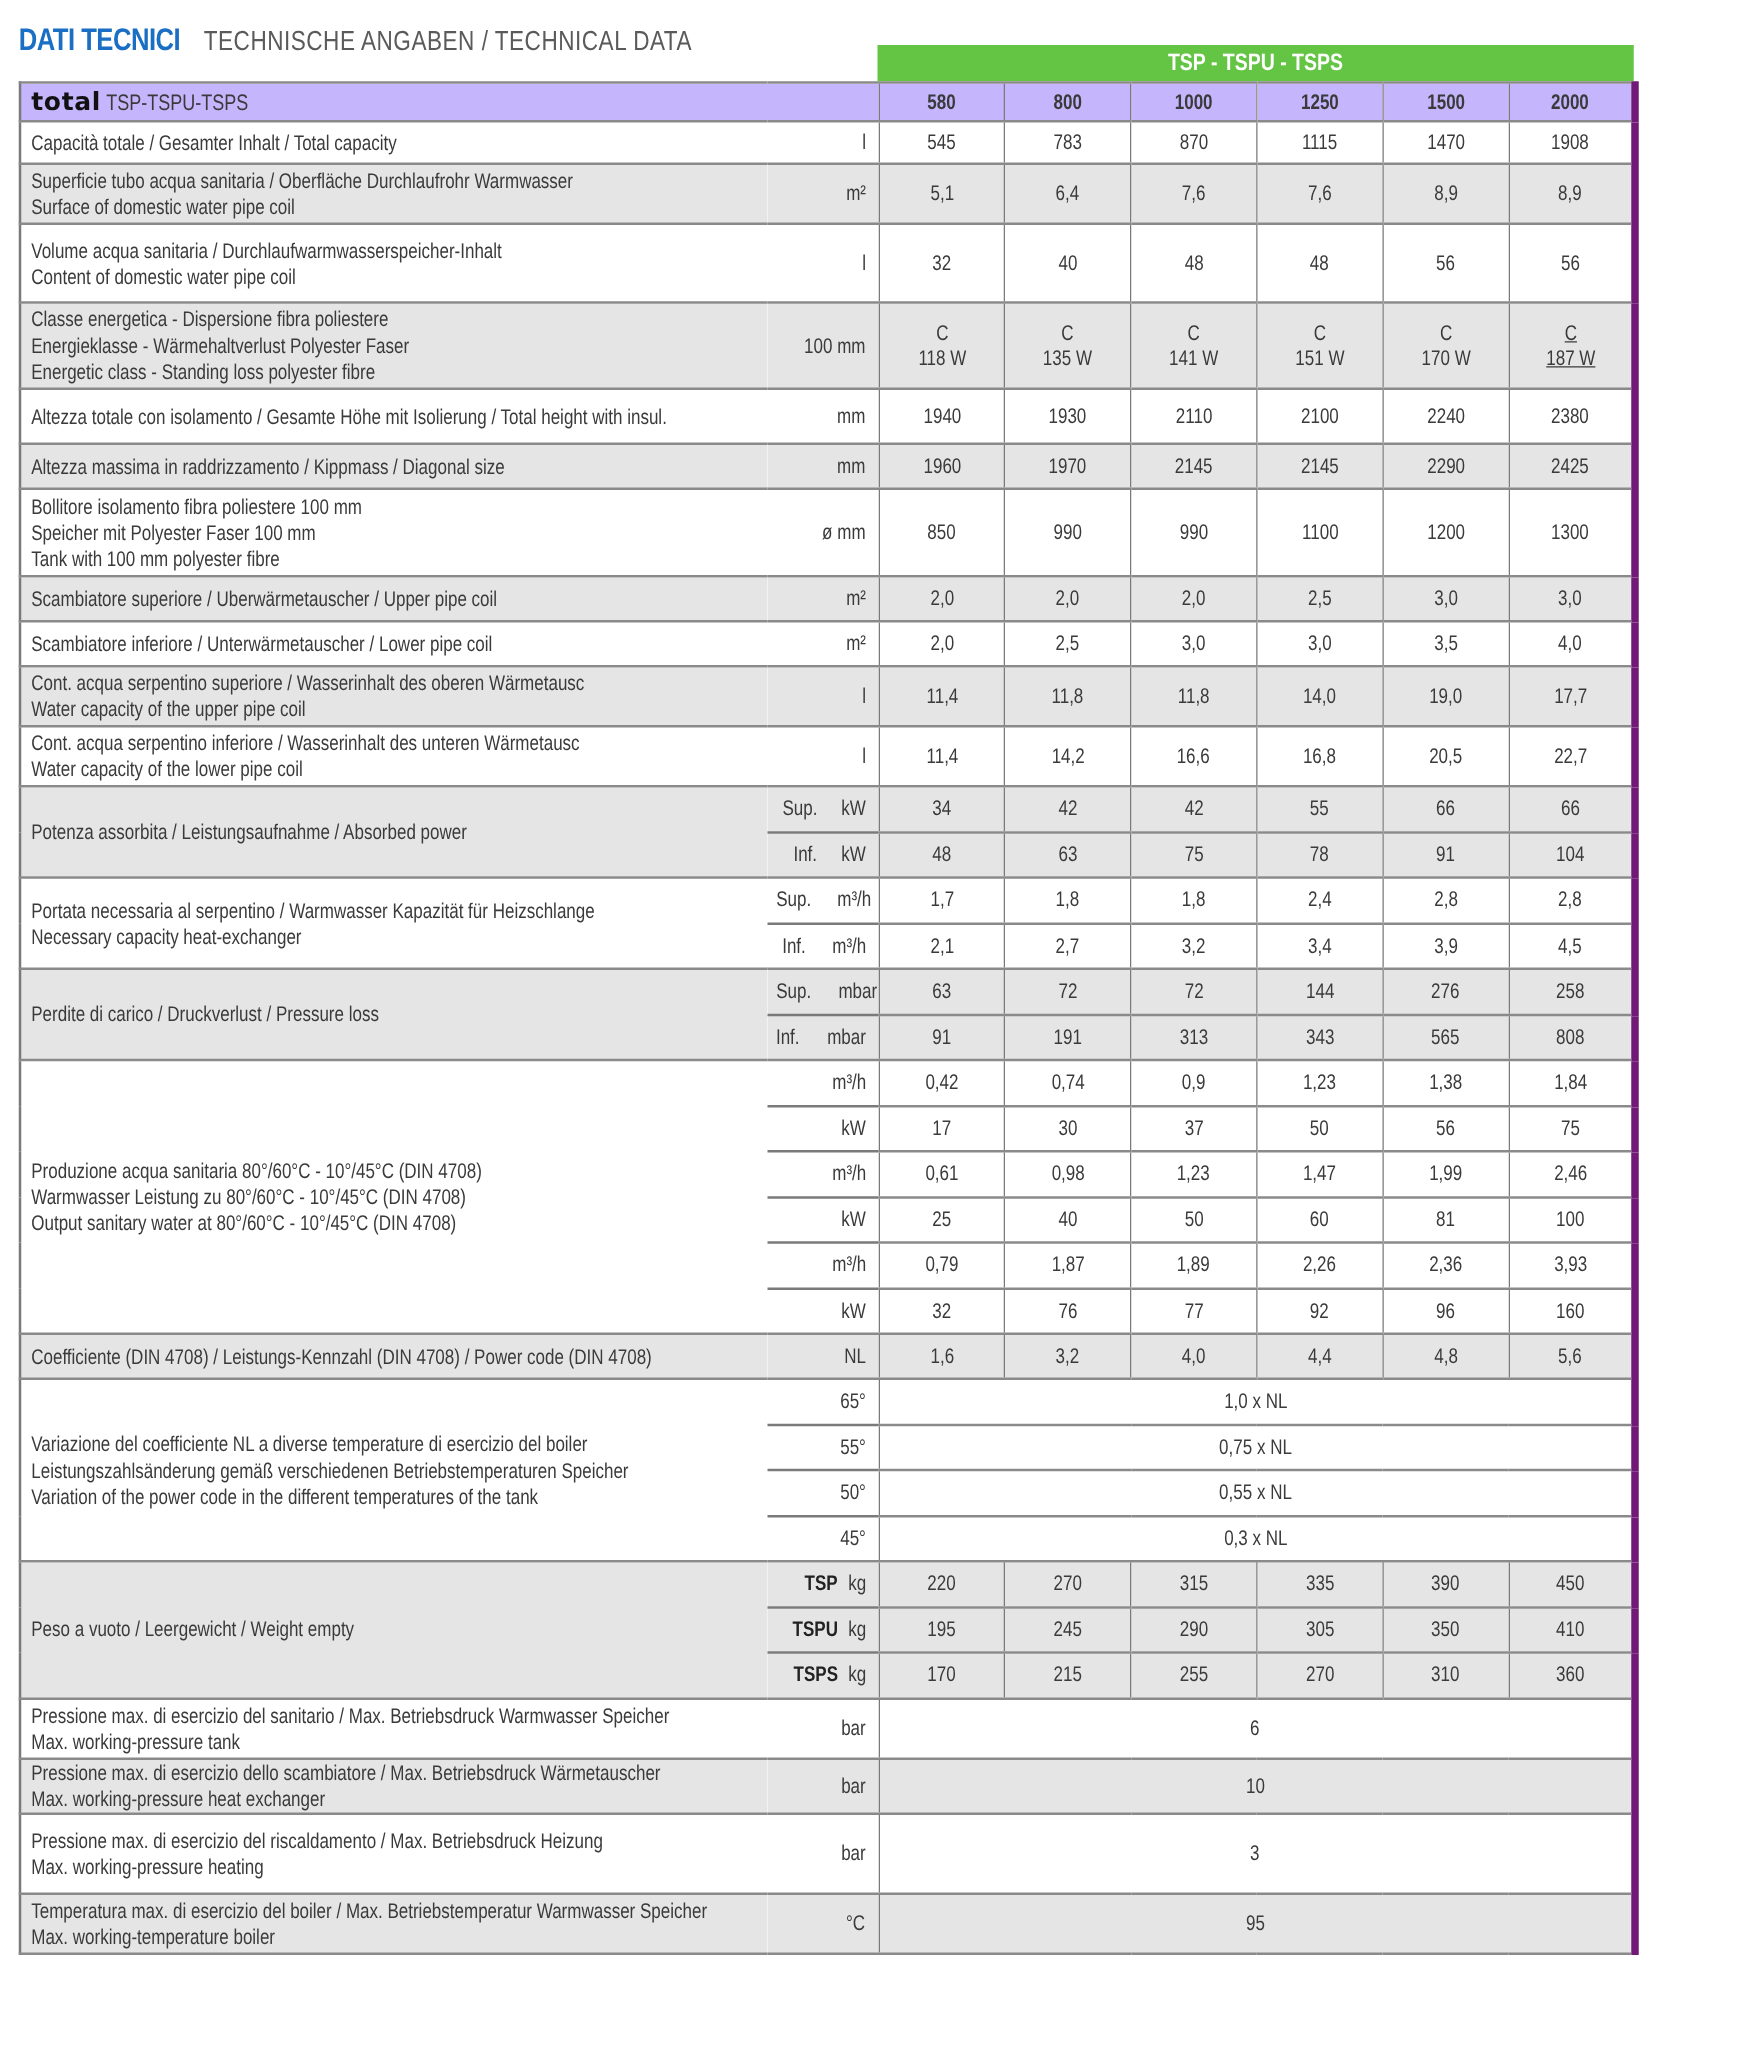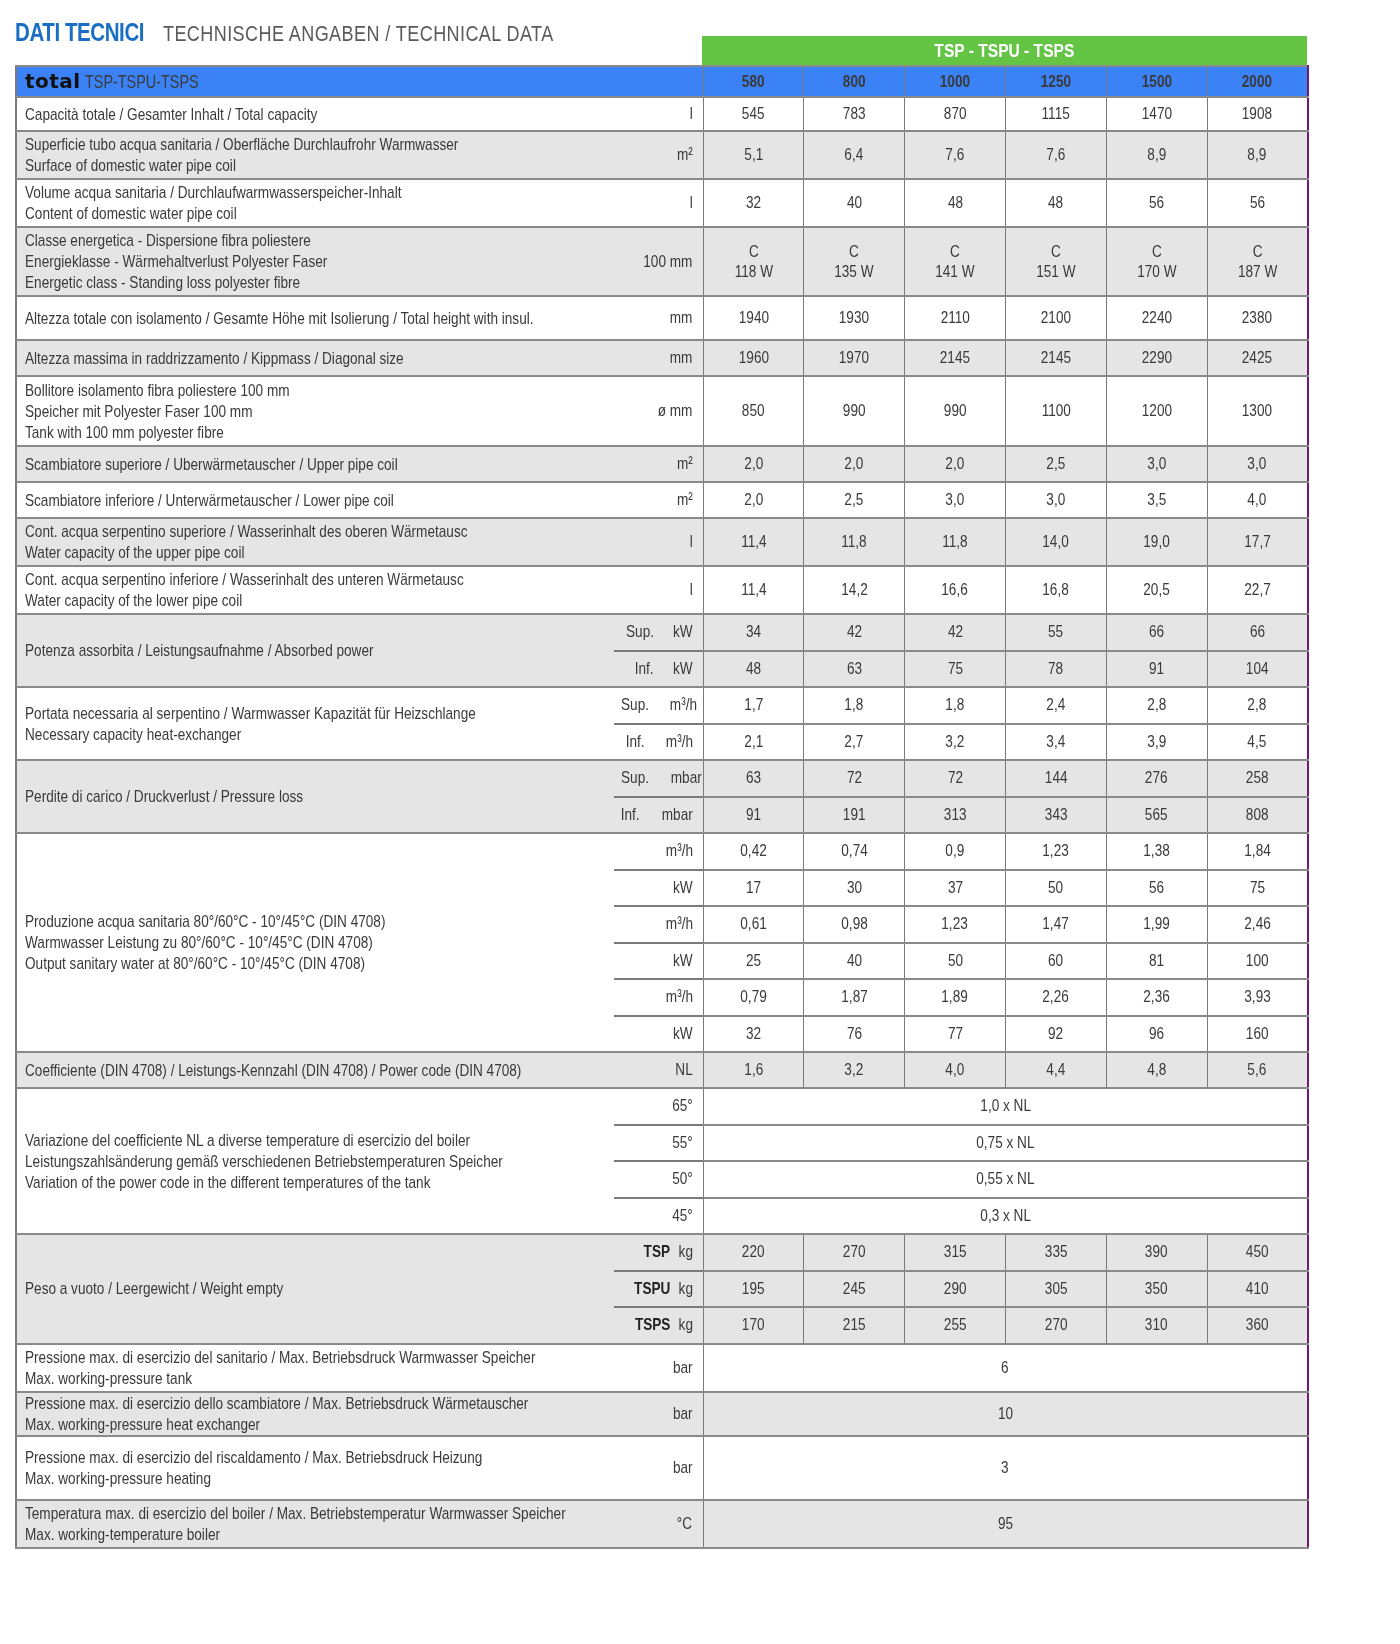--- a/index.html
+++ b/index.html
@@ -10,27 +10,27 @@
   .green-band { position: absolute; left: 702px; top: 36px; width: 605px; height: 29px; background: #63c543; color: #ffffff; font-weight: bold; font-size: 19px; display: flex; align-items: center; justify-content: center; }
   .green-band span { display: inline-block; transform: scaleX(0.82); white-space: nowrap; }
   table.spec { position: absolute; left: 15px; top: 65px; width: 1292px; border-collapse: collapse; table-layout: fixed; font-size: 17px; }
   table.spec col.c-label { width: 598px; }
   table.spec col.c-unit { width: 89px; }
   table.spec col.c-val { width: 100.8px; }
   table.spec td { border-top: 2px solid #8a8a8a; border-bottom: 2px solid #8a8a8a; padding: 0; vertical-align: middle; overflow: hidden; }
   table.spec td.val { border-left: 1px solid #7a7a7a; text-align: center; }
   table.spec td.unit { text-align: right; padding-right: 10px; white-space: nowrap; }
   table.spec td.label { padding-left: 8px; line-height: 21px; border-left: 2px solid #7a7a7a; }
-  table.spec td.last { border-right: 2px solid #701a75; }
+  table.spec td.last { border-right: 6px solid #701a75; text-decoration: underline; }
   .cond { display: inline-block; transform: scaleX(0.8); transform-origin: left center; white-space: nowrap; }
   .cond-c { display: inline-block; transform: scaleX(0.8); transform-origin: center; white-space: nowrap; }
   .cond-r { display: inline-block; transform: scaleX(0.8); transform-origin: right center; white-space: nowrap; }
   tr.gray td { background: #e5e5e5; }
   tr.white td { background: #ffffff; }
-  tr.hdr td { background: #3b82f6; font-weight: bold; height: 29px; margin-left: 16px; }
+  tr.hdr td { background: #c4b5fd; font-weight: bold; height: 29px; margin-left: 16px; }
   .total-logo { font-family: "DejaVu Sans", sans-serif; font-weight: 900; font-size: 20px; color: #111; letter-spacing: 0.5px; margin-right: 4px; }
   .total-sub { font-size: 18px; color: #3a3a3a; font-weight: normal; }
   td.nobb { border-bottom: none !important; }
   td.thinbt { border-top: 2px solid #7a7a7a !important; }
   .b { font-weight: bold; color: #222; }
   .ml { display: block; }
 </style>
 </head>
 <body>
 
@@ -82,21 +82,21 @@
           <span class="cond ml">Surface of domestic water pipe coil</span>
         </td>
         <td class="unit "><span class="cond-r">m²</span></td>
         <td class="val "><span class="cond-c">5,1</span></td>
         <td class="val "><span class="cond-c">6,4</span></td>
         <td class="val "><span class="cond-c">7,6</span></td>
         <td class="val "><span class="cond-c">7,6</span></td>
         <td class="val "><span class="cond-c">8,9</span></td>
         <td class="val last "><span class="cond-c">8,9</span></td>
       </tr>
-      <tr class="white" style="height: 48px;">
+      <tr class="white" style="height: 63px;">
         <td class="label">
           <span class="cond ml">Volume acqua sanitaria / Durchlaufwarmwasserspeicher-Inhalt</span>
           <span class="cond ml">Content of domestic water pipe coil</span>
         </td>
         <td class="unit "><span class="cond-r">l</span></td>
         <td class="val "><span class="cond-c">32</span></td>
         <td class="val "><span class="cond-c">40</span></td>
         <td class="val "><span class="cond-c">48</span></td>
         <td class="val "><span class="cond-c">48</span></td>
         <td class="val "><span class="cond-c">56</span></td>

